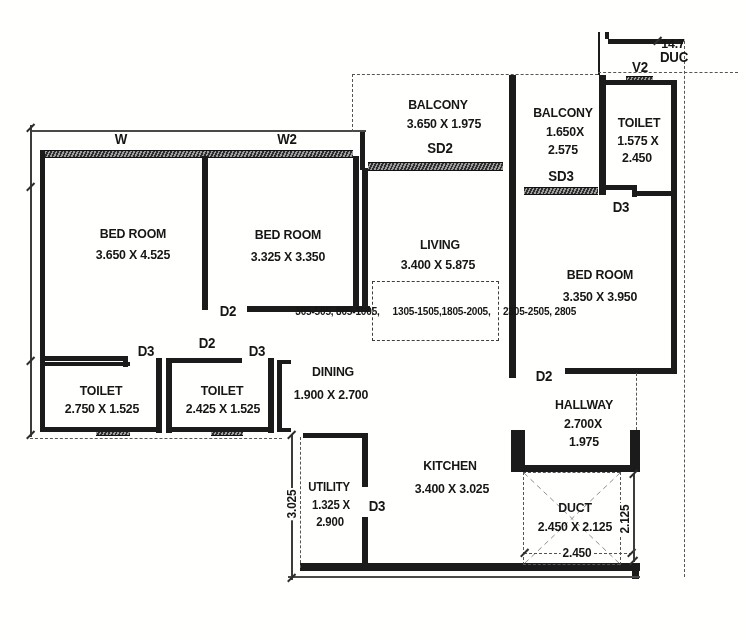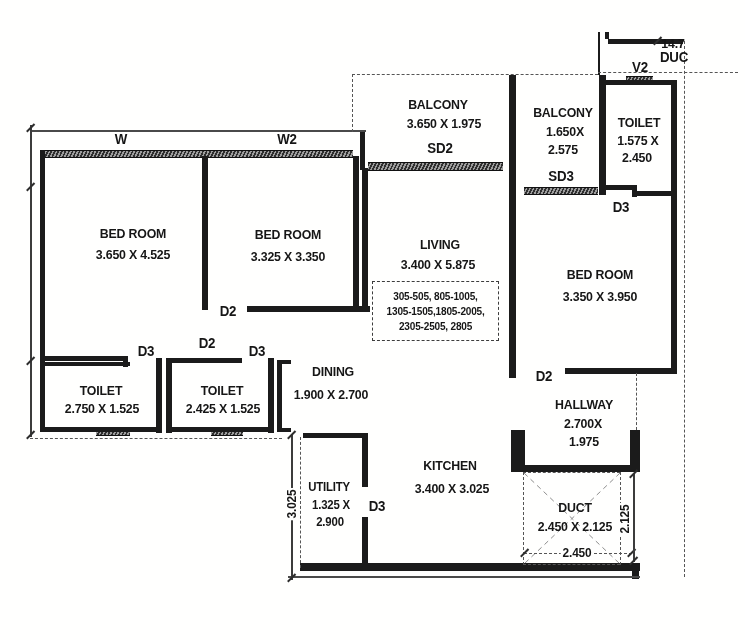--- a/index.html
+++ b/index.html
@@ -13,21 +13,21 @@
   i.dlh{position:absolute;display:block;height:0;border-top:1.6px dashed #555;}
   i.dlv{position:absolute;display:block;width:0;border-left:1.6px dashed #555;}
   i.dim{position:absolute;display:block;background:#3c3c3c;}
   i.tick{position:absolute;display:block;width:11px;height:1.6px;background:#2e2e2e;transform:rotate(-45deg);}
   b.lbl{position:absolute;display:block;transform:translate(-50%,-50%) scaleX(.95);
         font-weight:bold;font-size:13px;letter-spacing:-.2px;color:#161616;white-space:nowrap;line-height:1;}
   b.door{font-size:14px;}
   b.dimlbl{font-size:12.5px;background:#fffffe;padding:0 2px;}
   b.rot{transform:translate(-50%,-50%) rotate(-90deg) scaleX(.95);}
   .ubox{position:absolute;box-sizing:border-box;border:1.3px dashed #3d3d3d;background:#fffffe;
-        display:flex;flex-direction:column;align-items:center;justify-content:center;}
+        display:flex;flex-direction:row;align-items:center;justify-content:center;gap:8px;}
   .ubox b{display:block;font-weight:bold;font-size:10.6px;letter-spacing:-.2px;color:#161616;
           line-height:15px;white-space:nowrap;transform:scaleX(.95);}
   svg.cross{position:absolute;}
   svg.cross line{stroke:#8e8e8e;stroke-width:1;stroke-dasharray:5 4;}
 </style>
 </head>
 <body>
 
 <div id="canvas">
 

